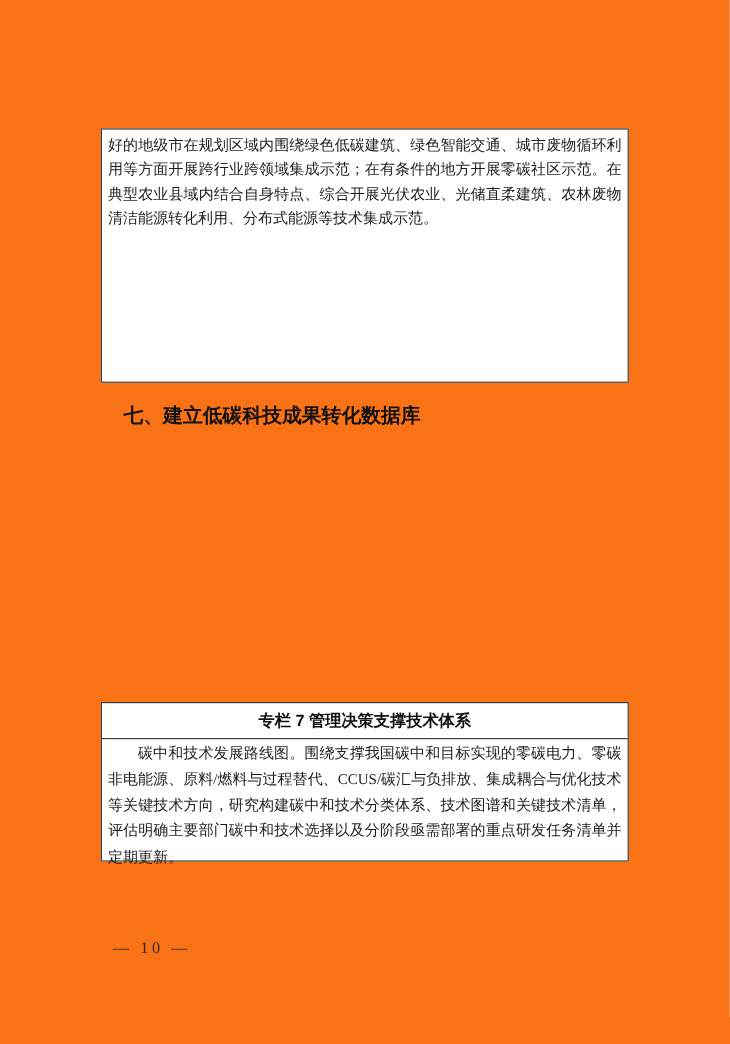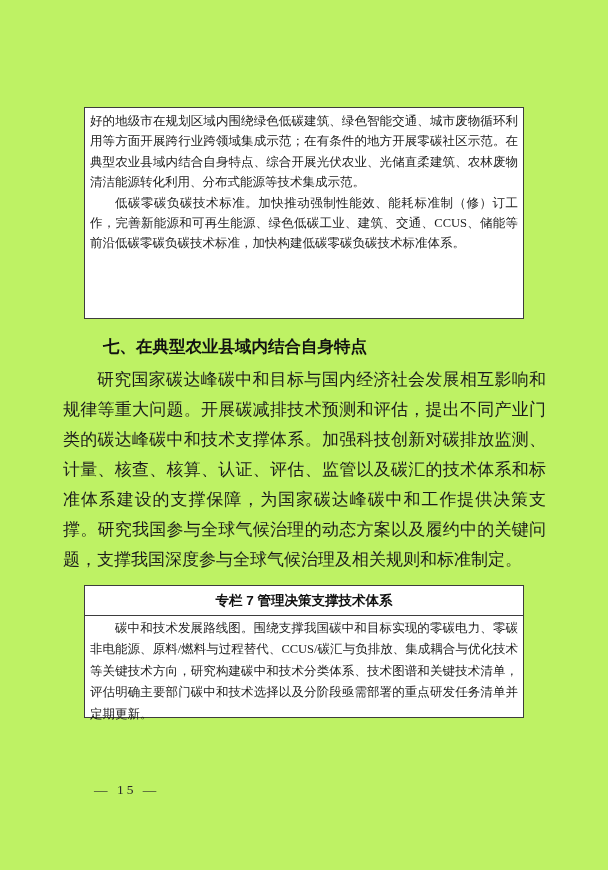--- a/index.html
+++ b/index.html
@@ -4,21 +4,21 @@
 <style>
   html, body { margin: 0; padding: 0; }
   body {
     width: 608px; height: 870px;
     background: #f3f3f3;
     font-family: "Liberation Serif", serif;
   }
   .page {
     position: relative;
     width: 608px; height: 870px;
-    background: #bef264;
+    background: #f97316;
     color: #1c1c1c;
     overflow: hidden;
   }
   .box {
     position: absolute;
     left: 84px;
     width: 440px;
     border: 1px solid #3d3d3d;
     box-sizing: border-box;
     background: #ffffff;
@@ -90,29 +90,27 @@
     color: #2a2a2a;
   }
 </style>
 </head>
 <body>
 
 <div class="page">
 
   <div class="box box1">
     <p class="box-p no-indent">好的地级市在规划区域内围绕绿色低碳建筑、绿色智能交通、城市废物循环利用等方面开展跨行业跨领域集成示范；在有条件的地方开展零碳社区示范。在典型农业县域内结合自身特点、综合开展光伏农业、光储直柔建筑、农林废物清洁能源转化利用、分布式能源等技术集成示范。</p>
-    <p class="box-p">低碳零碳负碳技术标准。加快推动强制性能效、能耗标准制（修）订工作，完善新能源和可再生能源、绿色低碳工业、建筑、交通、CCUS、储能等前沿低碳零碳负碳技术标准，加快构建低碳零碳负碳技术标准体系。</p>
   </div>
 
-  <h2 class="heading">七、在典型农业县域内结合自身特点</h2>
+  <h2 class="heading">七、建立低碳科技成果转化数据库</h2>
 
-  <p class="body-p">研究国家碳达峰碳中和目标与国内经济社会发展相互影响和规律等重大问题。开展碳减排技术预测和评估，提出不同产业门类的碳达峰碳中和技术支撑体系。加强科技创新对碳排放监测、计量、核查、核算、认证、评估、监管以及碳汇的技术体系和标准体系建设的支撑保障，为国家碳达峰碳中和工作提供决策支撑。研究我国参与全球气候治理的动态方案以及履约中的关键问题，支撑我国深度参与全球气候治理及相关规则和标准制定。</p>
 
   <div class="box box2">
     <div class="box2-title">专栏 7  管理决策支撑技术体系</div>
     <div class="box2-content">
       <p class="box-p">碳中和技术发展路线图。围绕支撑我国碳中和目标实现的零碳电力、零碳非电能源、原料/燃料与过程替代、CCUS/碳汇与负排放、集成耦合与优化技术等关键技术方向，研究构建碳中和技术分类体系、技术图谱和关键技术清单，评估明确主要部门碳中和技术选择以及分阶段亟需部署的重点研发任务清单并定期更新。</p>
     </div>
   </div>
 
-  <div class="page-number">— 15 —</div>
+  <div class="page-number">— 10 —</div>
 
 </div>
 
 </body></html>

